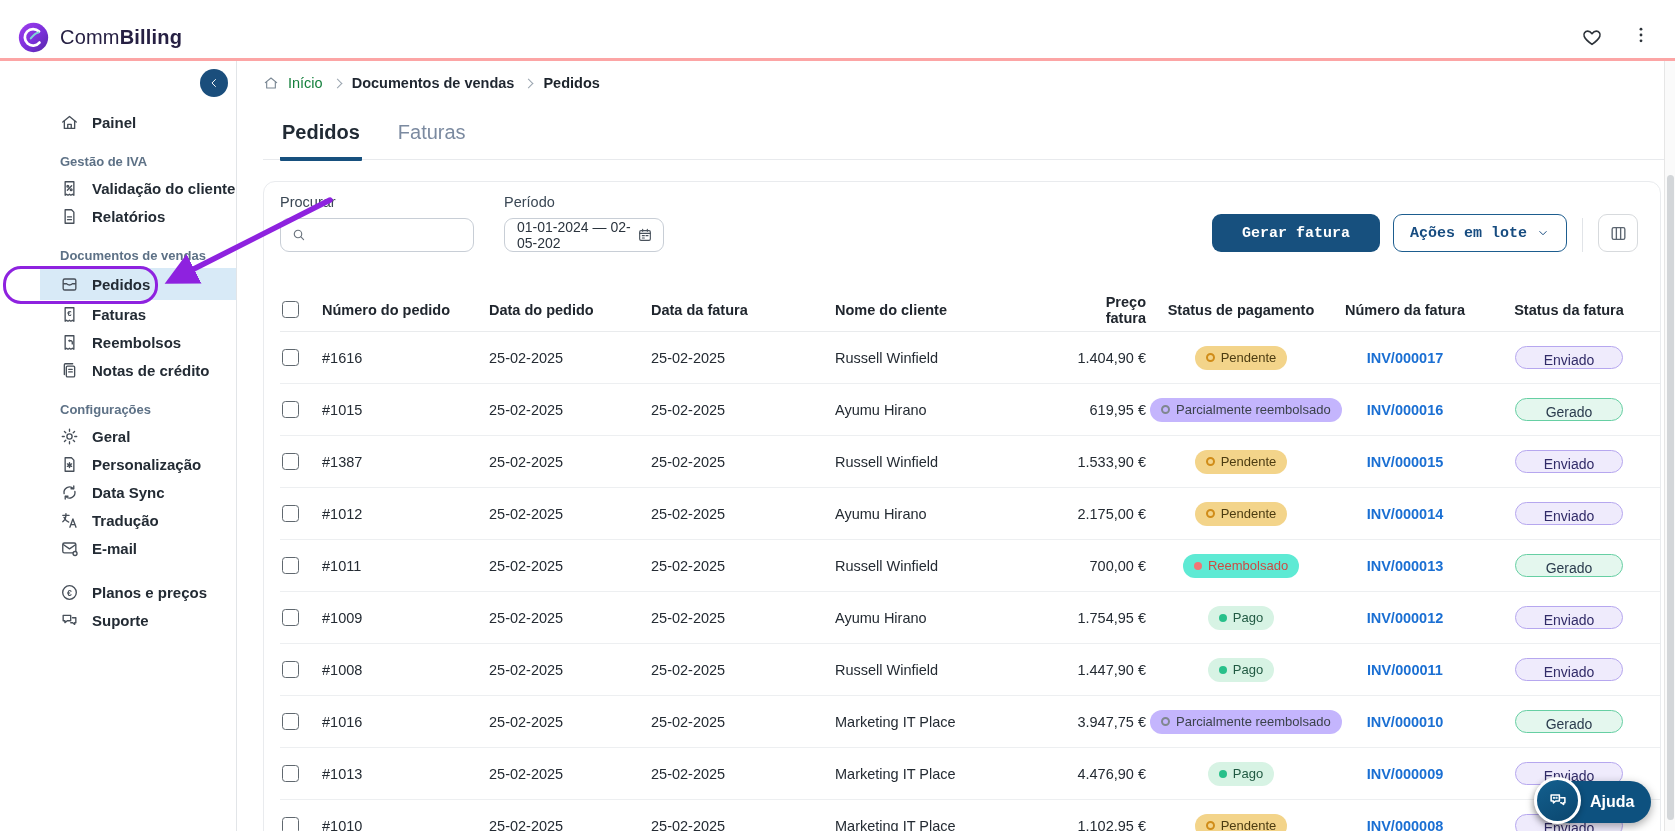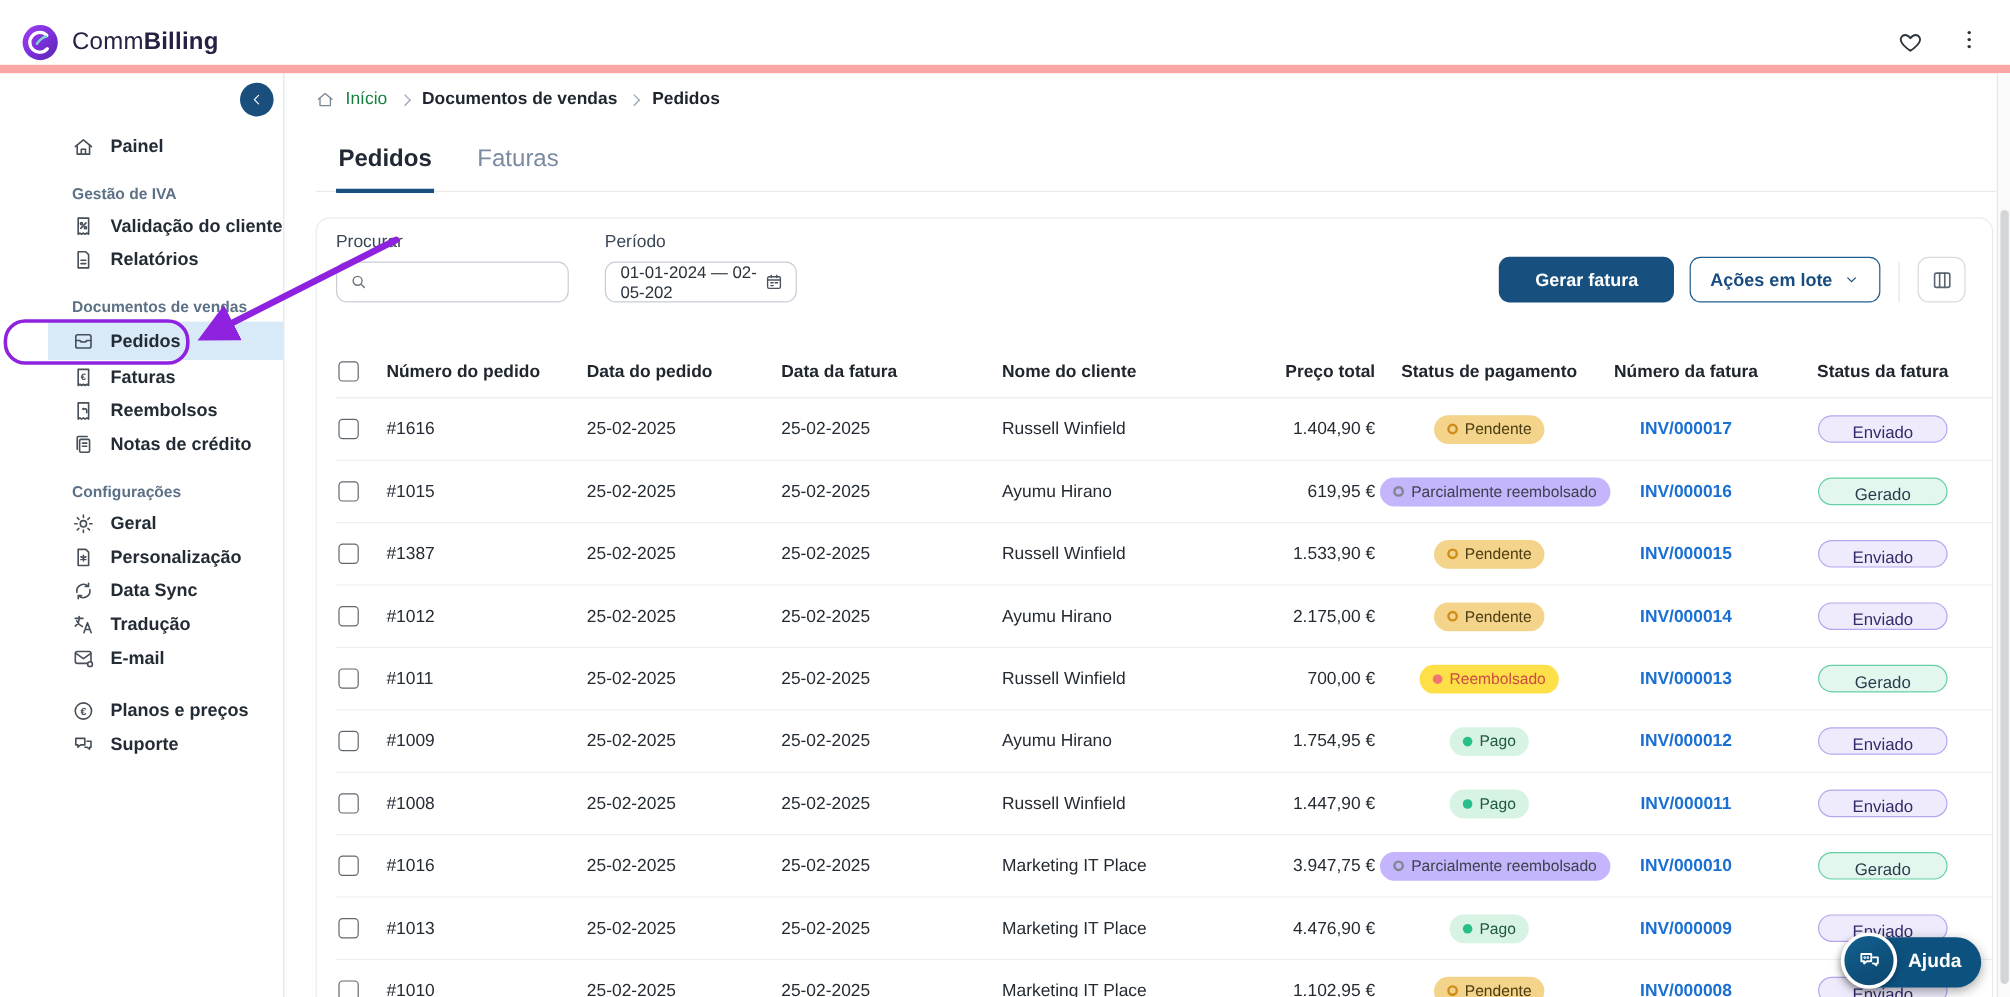--- a/index.html
+++ b/index.html
@@ -4,21 +4,21 @@
 <style>
   * { box-sizing: border-box; margin: 0; padding: 0; }
   html,body { width:1675px; height:831px; overflow:hidden; background:#fff;
     font-family:"Liberation Sans", sans-serif; color:#242b33; position:relative; }
 
   svg.ic { display:block; fill:none; stroke:currentColor; stroke-width:1.7;
     stroke-linecap:round; stroke-linejoin:round; }
 
   
   .app-header { position:absolute; top:0; left:0; right:0; height:61px;
-    border-bottom:7px solid #fca5a5; display:flex; align-items:center;
+    border-bottom:3px solid #fca5a5; display:flex; align-items:center;
     padding:16px 24px 0 17px; background:#fff; z-index:30; }
   .logo { display:flex; align-items:center; gap:10px; }
   .logo-badge { width:33px; height:33px; }
   .brand { font-size:20px; letter-spacing:.2px; color:#262043; }
   .brand .b1 { font-weight:500; }
   .brand .b2 { font-weight:800; }
   .header-right { margin-left:auto; display:flex; align-items:center; gap:28px; color:#2d333a; }
 
   
   .sidebar { position:absolute; top:61px; left:0; width:237px; bottom:0;
@@ -66,21 +66,21 @@
   .field { margin-right:30px; }
   .field-label { font-size:14.5px; color:#3a4754; line-height:17px; margin-bottom:7px; }
   .search-box { width:194px; height:34px; border:1px solid #c8ced6; border-radius:9px;
     display:flex; align-items:center; padding:0 10px; color:#6a737d; background:#fff; }
   .search-box input { border:none; outline:none; flex:1; min-width:0; margin-left:8px;
     font-size:14px; font-family:inherit; }
   .date-box { width:160px; height:34px; border:1px solid #c8ced6; border-radius:9px;
     display:flex; align-items:center; padding:0 10px 0 12px; font-size:14px;
     color:#2a333d; background:#fff; cursor:pointer; }
   .date-box .cal { margin-left:auto; color:#49525c; }
-  .btns { margin-left:auto; display:flex; align-items:flex-end; }
+  .btns { margin-left:auto; display:flex; align-items:flex-end;font-family:Liberation Mono, monospace; }
   .btn-primary { height:38px; padding:0 30px; background:#17507e; color:#fff;
     border:none; border-radius:9px; font-size:15px; font-weight:700;
     font-family:inherit; cursor:pointer; }
   .btn-outline { height:38px; margin-left:13px; padding:0 16px; background:#fff;
     color:#174c80; border:1.5px solid #1d5d8f; border-radius:9px; font-size:15px;
     font-weight:600; font-family:inherit; cursor:pointer; display:flex;
     align-items:center; gap:9px; }
   .toolbar-divider { width:1px; height:34px; background:#e1e4e8; margin:0 15px; }
   .btn-icon { width:40px; height:38px; border:1px solid #d7dadd; border-radius:9px;
     background:#fff; color:#5b6570; display:flex; align-items:center;
@@ -100,21 +100,21 @@
     background:#fff; cursor:pointer; }
   .inv-link { color:#1a6fd3; font-weight:700; cursor:pointer; }
 
   .pay-badge { display:inline-flex; align-items:center; gap:6px; border-radius:13px;
     padding:4.5px 11px; font-size:13px; font-weight:500; white-space:nowrap; }
   .dot { width:8px; height:8px; border-radius:50%; flex:0 0 auto; }
   .pay-pending { background:#f3d48a; color:#4c3c11; }
   .pay-pending .dot { border:2.2px solid #d08c18; width:9px; height:9px; }
   .pay-partial { background:#c4b5fd; color:#3b424b; }
   .pay-partial .dot { border:2.2px solid #80878f; width:9px; height:9px; }
-  .pay-refunded { background:#fde047; color:#cc4b42; }
+  .pay-refunded { background:#5eead4; color:#cc4b42; }
   .pay-refunded .dot { background:#f07575; }
   .pay-paid { background:#d7f3e4; color:#215a43; }
   .pay-paid .dot { background:#28c08a; }
 
   .status-pill { display:inline-block; width:108px; height:23px; line-height:27px;
     text-align:center; border-radius:15px; font-size:14px; }
   .st-enviado { background:#efebfc; border:1px solid #b6a7ef; color:#312b68; }
   .st-gerado { background:#e4f7ee; border:1px solid #66cfa3; color:#2a3b4d; }
 
   
@@ -365,21 +365,21 @@
 
     <div class="table">
       <div class="trow thead" id="table-head">
           <div class="cell-center" style="justify-self:start;padding-left:2px">
             <div class="checkbox"></div>
           </div>
           <div class="" style="width:100%">Número do pedido</div>
           <div class="" style="width:100%">Data do pedido</div>
           <div class="" style="width:100%">Data da fatura</div>
           <div class="" style="width:100%">Nome do cliente</div>
-          <div class="cell-right" style="width:100%">Preço total</div>
+          <div class="cell-right" style="width:100%">Preço fatura</div>
           <div class="cell-center" style="width:100%">Status de pagamento</div>
           <div class="cell-center" style="width:100%">Número da fatura</div>
           <div class="cell-center" style="width:100%">Status da fatura</div>
         </div>
       <div class="tbody" id="table-body">
           <div class="trow">
             <div style="padding-left:2px">
               <div class="checkbox"></div>
             </div>
             <div>#1616</div>

